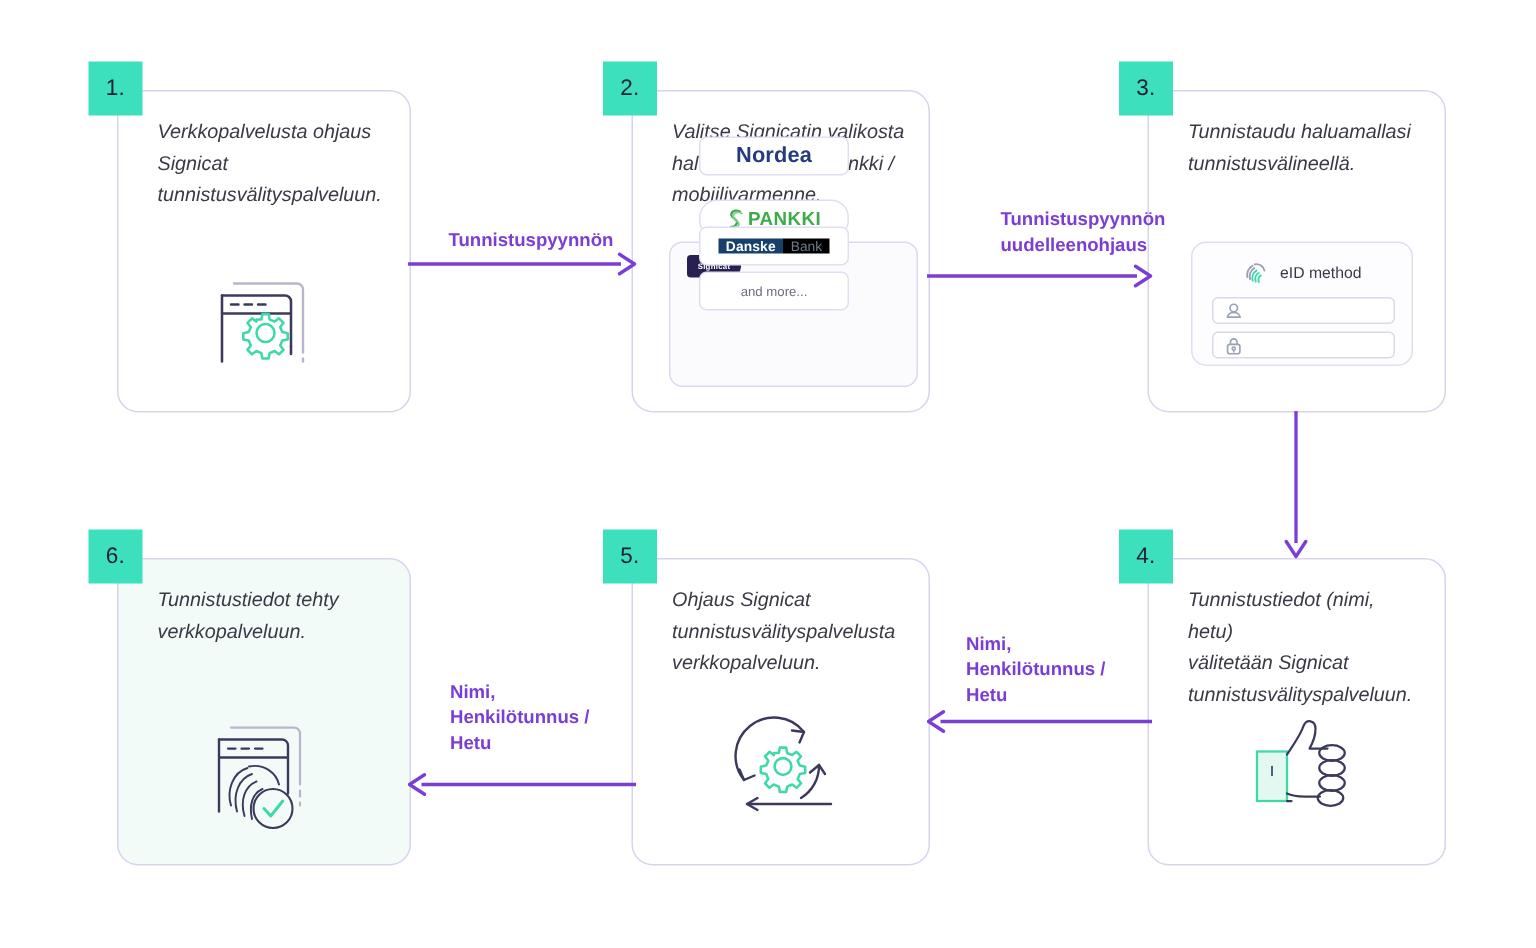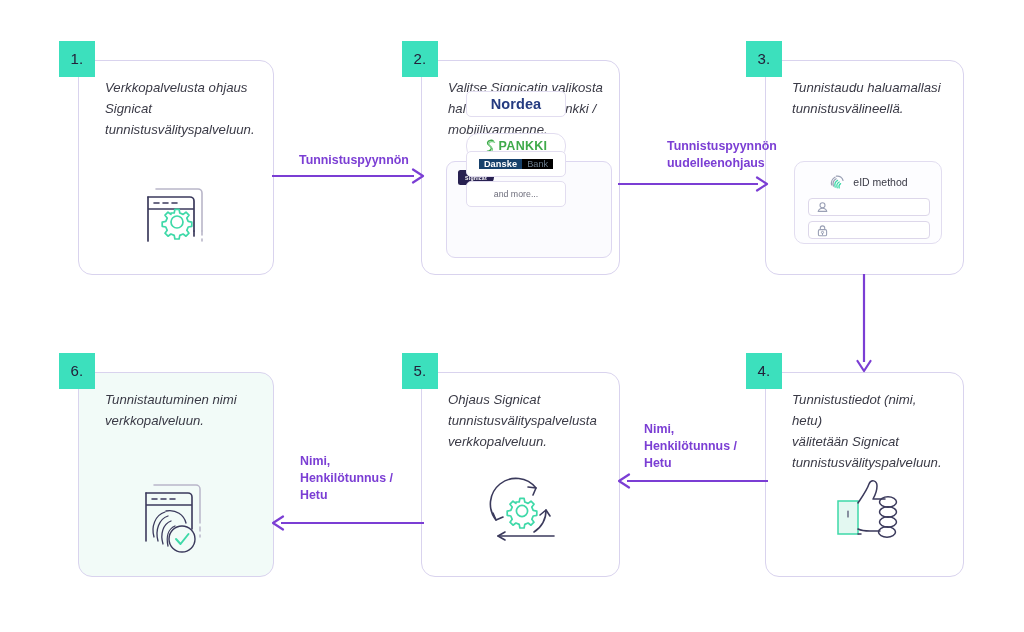--- a/index.html
+++ b/index.html
@@ -354,21 +354,21 @@
         <g fill="none" stroke="#3ed9a8" stroke-width="1.7" stroke-linejoin="round">
           <path d="M40 30 l3.2 0 0.7 -3.6 4.2 0 0.7 3.6 3.3 1.4 2.9 -2.2 3 3 -2.2 2.9 1.4 3.3 3.6 0.7 0 4.2 -3.6 0.7 -1.4 3.3 2.2 2.9 -3 3 -2.9 -2.2 -3.3 1.4 -0.7 3.6 -4.2 0 -0.7 -3.6 -3.3 -1.4 -2.9 2.2 -3 -3 2.2 -2.9 -1.4 -3.3 -3.6 -0.7 0 -4.2 3.6 -0.7 1.4 -3.3 -2.2 -2.9 3 -3 2.9 2.2 z"></path>
           <circle cx="46" cy="39" r="5.6"></circle>
         </g>
       </svg>
     </div>
   </div>
 
   <div class="card tinted" style="left:78px; top:372px; width:196px; height:205px;">
     <div class="card-badge">6.</div>
-    <div class="card-text">Tunnistautuminen nimi
+    <div class="card-text">Tunnistustiedot tehty
 verkkopalveluun.</div>
     <div class="card-art" style="top:95px; height:95px;">
       <svg width="92" height="90" viewBox="0 0 92 90">
 
         <path d="M24 14 h42 a4 4 0 0 1 4 4 v34" fill="none" stroke="#b9b6c9" stroke-width="1.5" stroke-linecap="round"></path>
         <path d="M70 56 v4 M70 64 v2" fill="none" stroke="#b9b6c9" stroke-width="1.5" stroke-linecap="round"></path>
 
         <path d="M16 22 h42 a4 4 0 0 1 4 4 v32" fill="none" stroke="#3b3a5c" stroke-width="1.6" stroke-linecap="round"></path>
         <path d="M16 22 v48" fill="none" stroke="#3b3a5c" stroke-width="1.6" stroke-linecap="round"></path>
         <path d="M62 62 v4" fill="none" stroke="#3b3a5c" stroke-width="1.6" stroke-linecap="round"></path>

